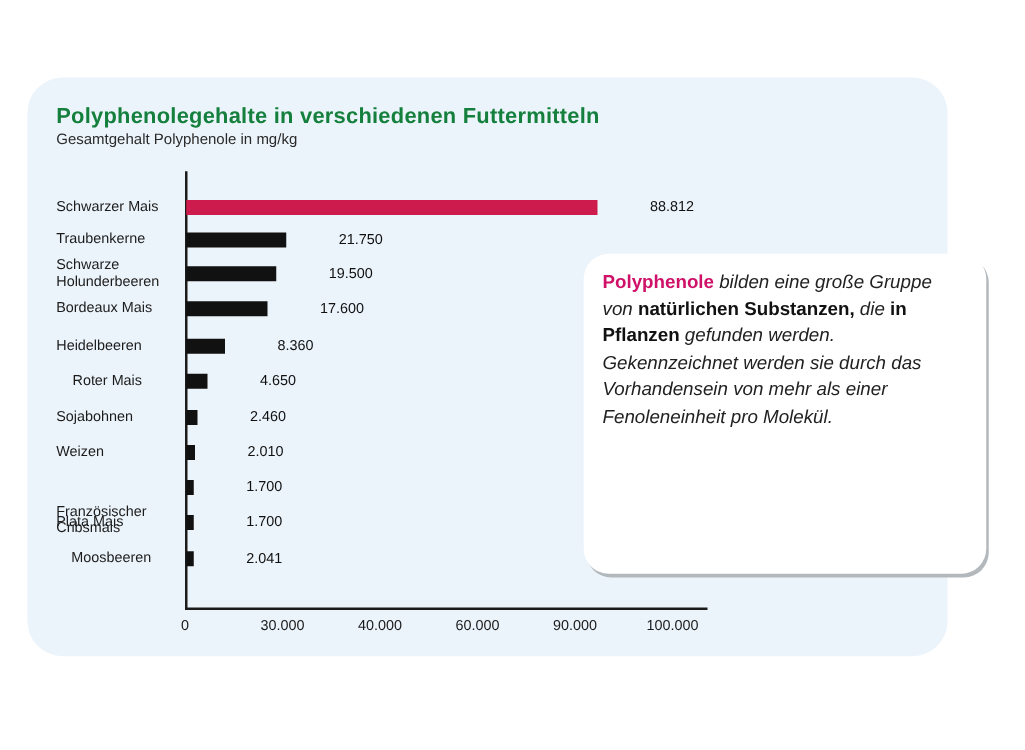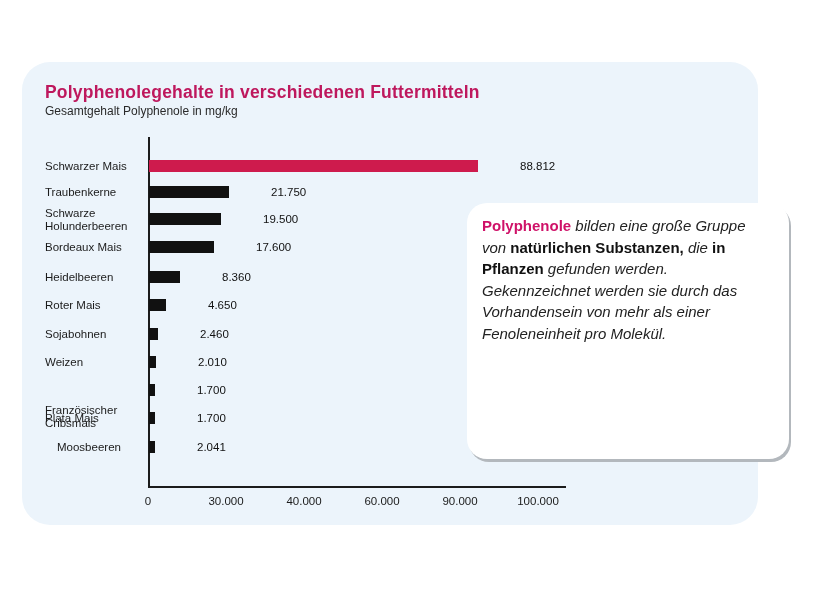--- a/index.html
+++ b/index.html
@@ -8,21 +8,21 @@
     background:#ffffff;
     font-family:"Liberation Sans", sans-serif;
     color:#1b1b1b;
   }
   .card{
     position:absolute;left:22px;top:62px;width:736px;height:463px;
     background:#ecf4fb;border-radius:28px;
   }
   .title{
     position:absolute;left:45px;top:82px;width:560px;
-    font-size:17.5px;font-weight:bold;color:#be185d;letter-spacing:.2px;
+    font-size:17.5px;font-weight:bold;color:#15803d;letter-spacing:.2px;
   }
   .subtitle{
     position:absolute;left:45px;top:104px;width:400px;
     font-size:12px;color:#2a2a2a;
   }
   
   .y-axis{position:absolute;left:148px;top:137px;width:2px;height:350px;background:#1b1b1b;}
   .x-axis{position:absolute;left:148px;top:486px;width:418px;height:2px;background:#1b1b1b;}
   .bar-label{
     position:absolute;left:45px;width:100px;
@@ -71,21 +71,21 @@
     <div class="bar-value" style="left: 239px; top: 192px;">21.750</div>
     <div class="bar-label" style="top: 219px;">Schwarze Holunderbeeren</div>
     <div class="bar" style="left: 149px; top: 213px; width: 72px; background: rgb(17, 17, 17);"></div>
     <div class="bar-value" style="left: 231px; top: 219px;">19.500</div>
     <div class="bar-label" style="top: 247px;">Bordeaux Mais</div>
     <div class="bar" style="left: 149px; top: 241px; width: 65px; background: rgb(17, 17, 17);"></div>
     <div class="bar-value" style="left: 224px; top: 247px;">17.600</div>
     <div class="bar-label" style="top: 277px;">Heidelbeeren</div>
     <div class="bar" style="left: 149px; top: 271px; width: 31px; background: rgb(17, 17, 17);"></div>
     <div class="bar-value" style="left: 190px; top: 277px;">8.360</div>
-    <div class="bar-label" style="top: 305px;">Roter Mais</div>
+    <div class="bar-label" style="top: 305px; margin-left: 13px;">Roter Mais</div>
     <div class="bar" style="left: 149px; top: 299px; width: 17px; background: rgb(17, 17, 17);"></div>
     <div class="bar-value" style="left: 176px; top: 305px;">4.650</div>
     <div class="bar-label" style="top: 334px;">Sojabohnen</div>
     <div class="bar" style="left: 149px; top: 328px; width: 9px; background: rgb(17, 17, 17);"></div>
     <div class="bar-value" style="left: 168px; top: 334px;">2.460</div>
     <div class="bar-label" style="top: 362px;">Weizen</div>
     <div class="bar" style="left: 149px; top: 356px; width: 7px; background: rgb(17, 17, 17);"></div>
     <div class="bar-value" style="left: 166px; top: 362px;">2.010</div>
     <div class="bar-label" style="top: 372px; margin-top: 44px;">Französischer Cribsmais</div>
     <div class="bar" style="left: 149px; top: 384px; width: 6px; background: rgb(17, 17, 17);"></div>

